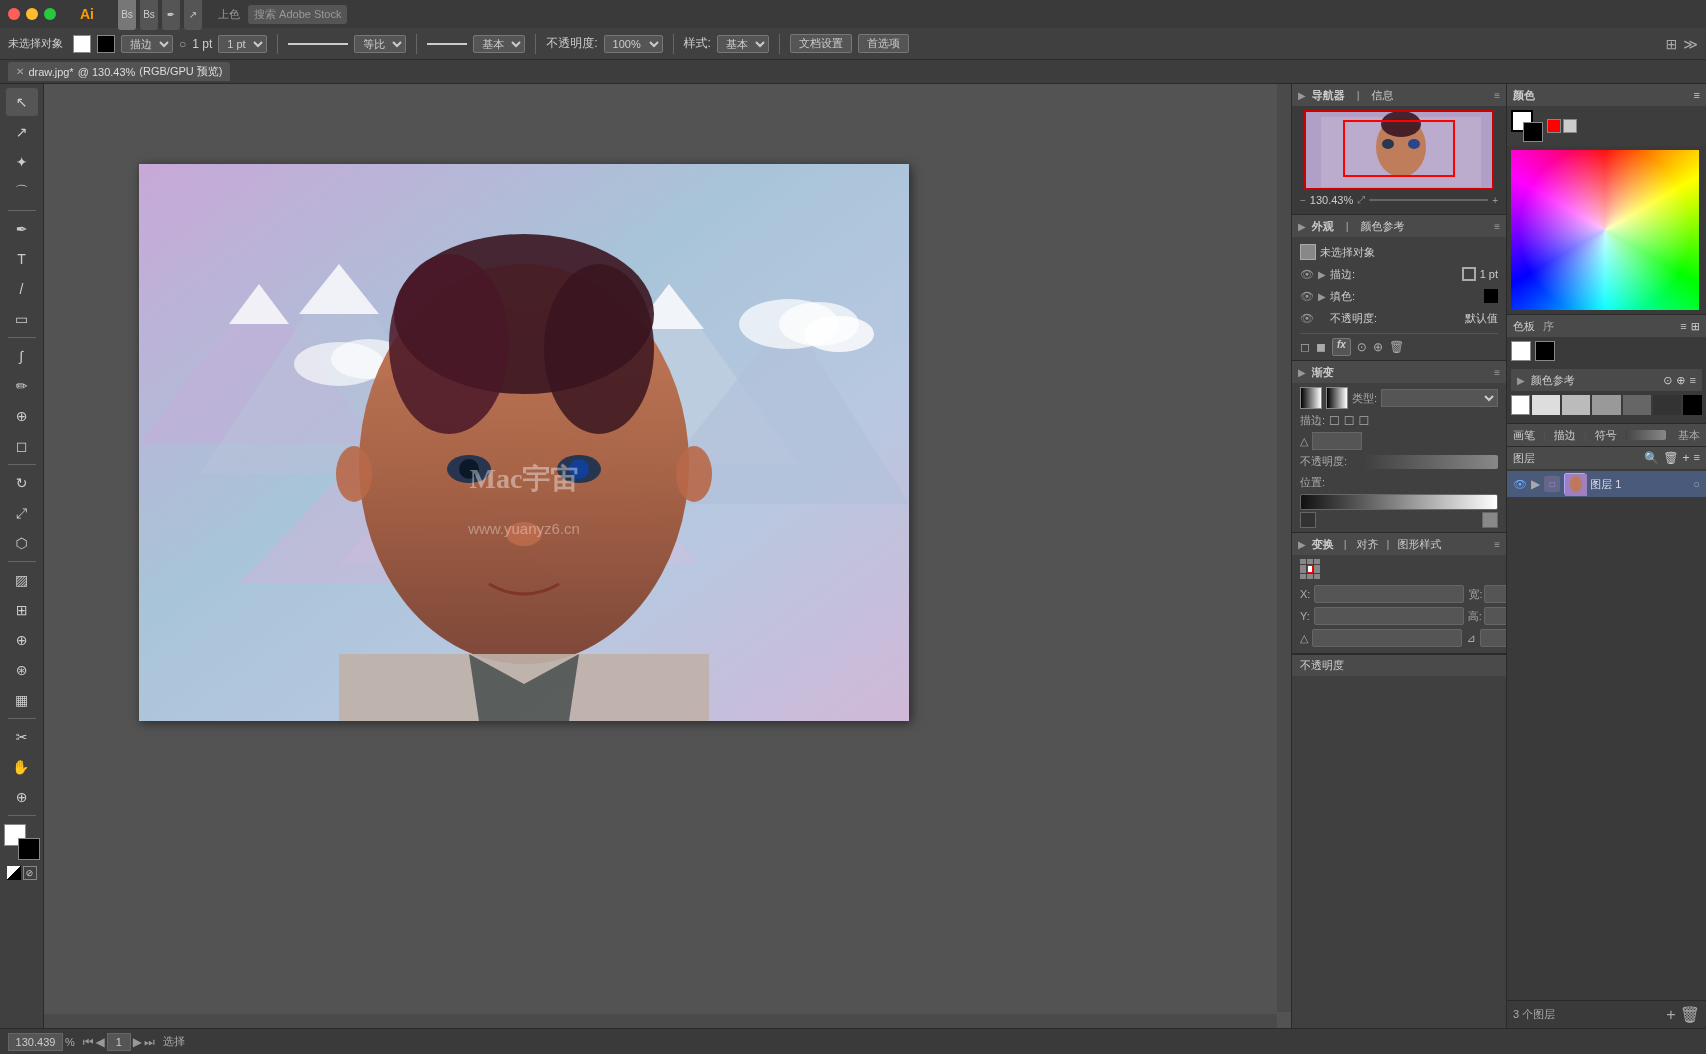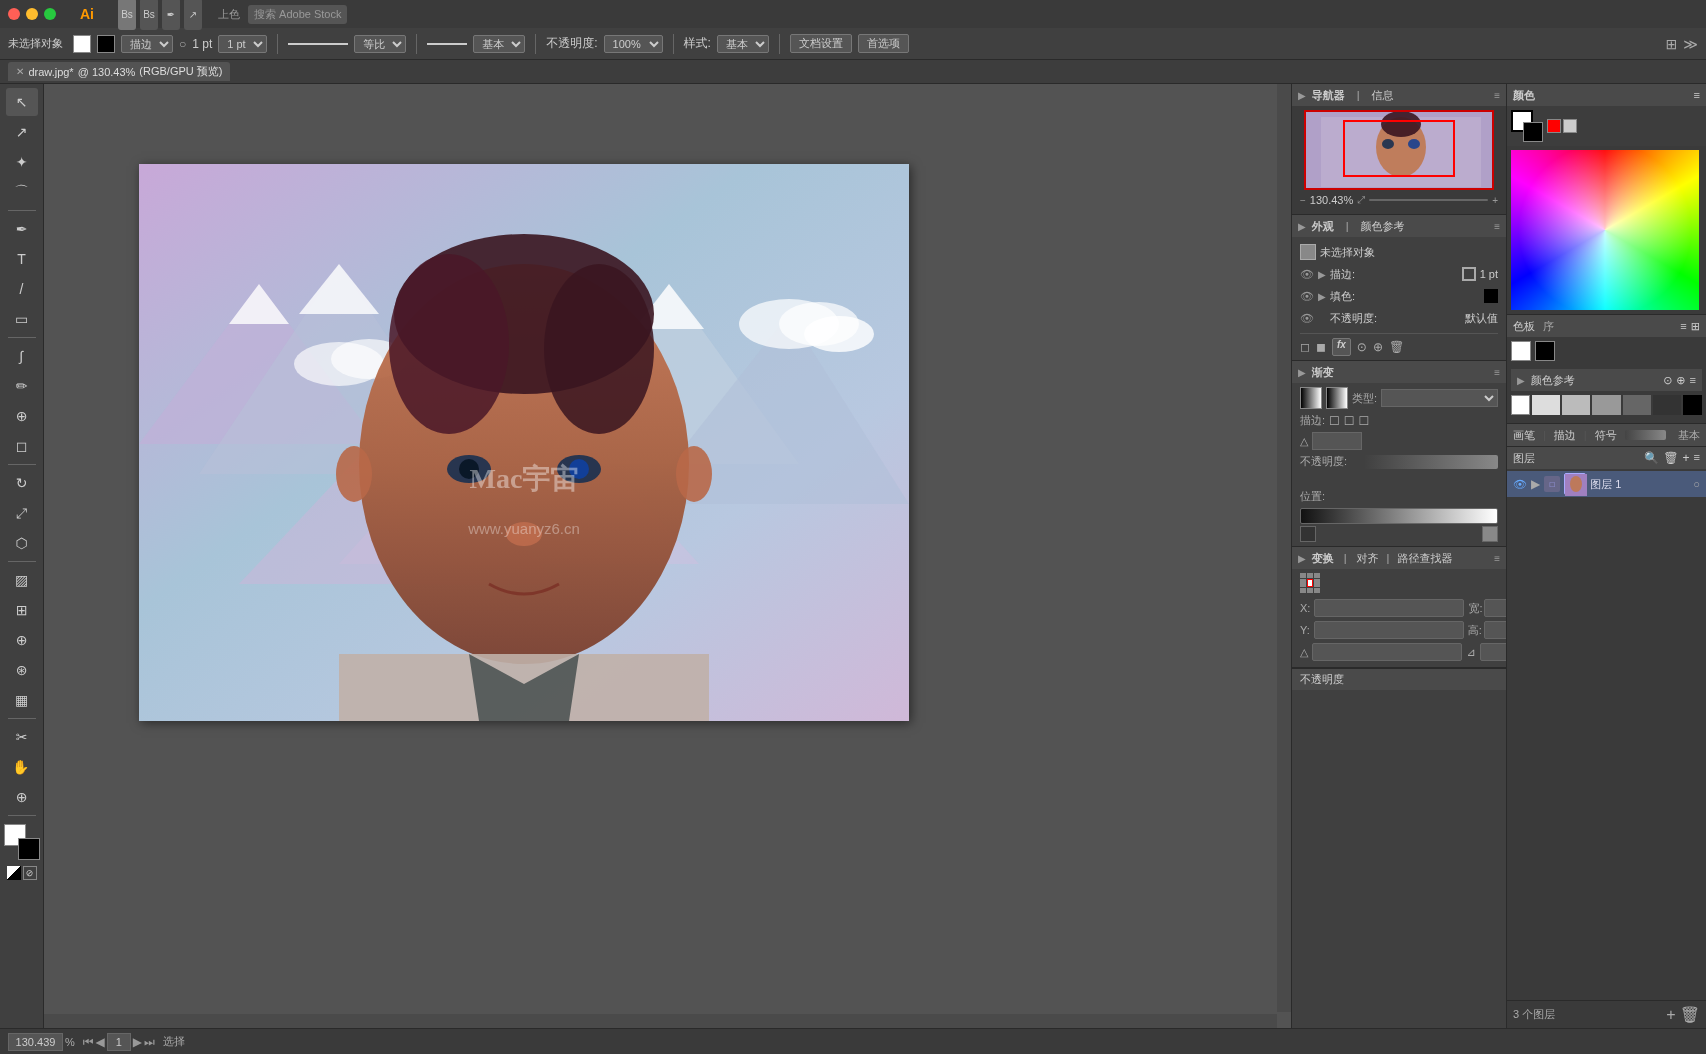--- a/index.html
+++ b/index.html
@@ -540,21 +540,21 @@
         </div>
         <div style="display:flex;align-items:center;gap:4px;">
           <span style="font-size:11px;color:#aaa;">△</span>
           <input type="text" style="width: 50px; height: 18px; background: rgb(85, 85, 85); border: 1px solid rgb(102, 102, 102); color: rgb(204, 204, 204); font-size: 11px;" value="">
         </div>
 
         <div style="display:flex;align-items:center;gap:4px;margin-top:4px;">
           <span style="font-size:11px;color:#aaa;width:60px;">不透明度:</span>
           <div style="flex:1;height:14px;background:linear-gradient(to right,transparent,#888);border-radius:2px;"></div>
         </div>
-        <div style="display:flex;align-items:center;gap:4px;margin-top:20px;">
+        <div style="display:flex;align-items:center;gap:4px;margin-top:6px;">
           <span style="font-size:11px;color:#aaa;width:30px;">位置:</span>
           <div style="flex:1;"></div>
         </div>
 
         <div style="margin-top:4px;">
           <div style="width:100%;height:16px;background:linear-gradient(to right,#111,#888,#fff);border-radius:2px;border:1px solid #666;"></div>
           <div style="display:flex;gap:4px;margin-top:2px;">
             <div style="width:16px;height:16px;background:#333;border:1px solid #666;"></div>
             <div style="flex:1;"></div>
             <div style="width:16px;height:16px;background:#888;border:1px solid #666;"></div>
@@ -563,21 +563,21 @@
       </div>
     </div>
 
     <div class="panel">
       <div class="panel-header">
         <span class="panel-collapse">▶</span>
         <span class="panel-header-title">变换</span>
         <span style="margin:0 6px;color:#aaa;">|</span>
         <span>对齐</span>
         <span style="margin:0 4px;color:#aaa;">|</span>
-        <span>路径查找器</span>
+        <span>图形样式</span>
         <div class="panel-icons">
           <span>≡</span>
         </div>
       </div>
       <div class="transform-panel">
 
         <div style="display:flex;align-items:center;gap:8px;margin-bottom:4px;">
           <div style="width:20px;height:20px;display:grid;grid-template-columns:1fr 1fr 1fr;gap:1px;">
             <div style="background:#888;"></div>
               <div style="background:#888;"></div>

